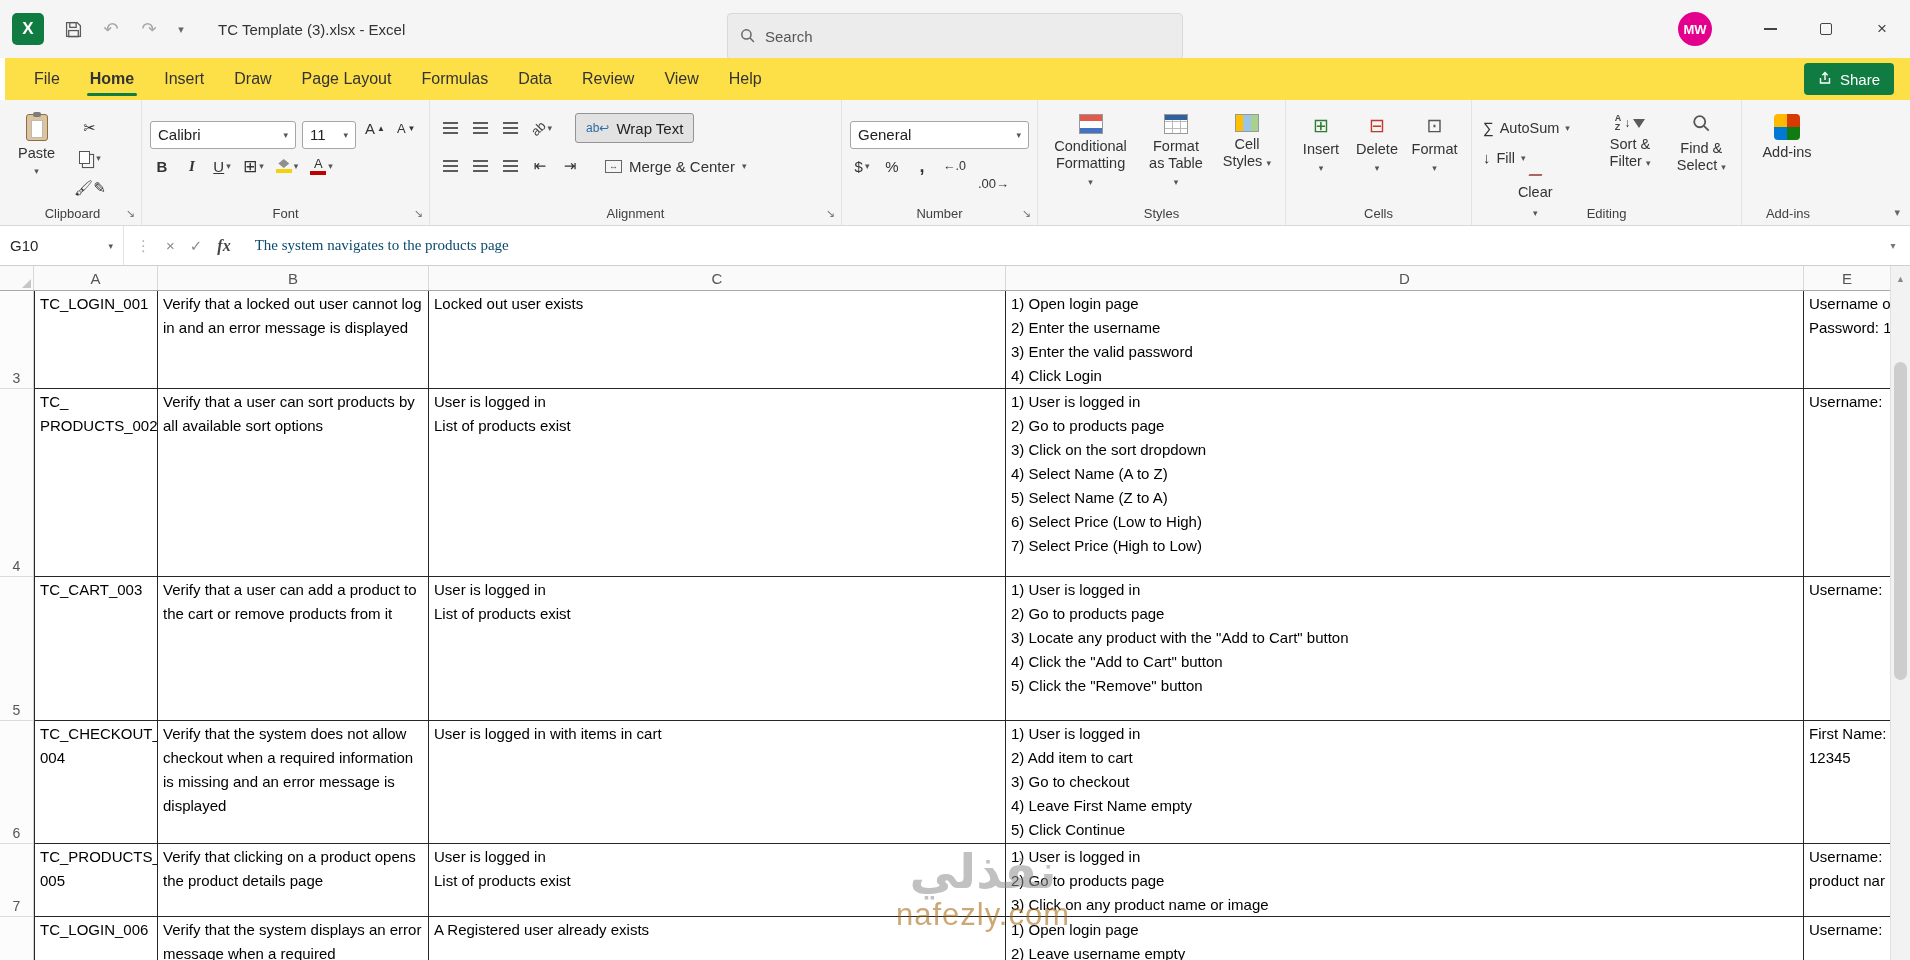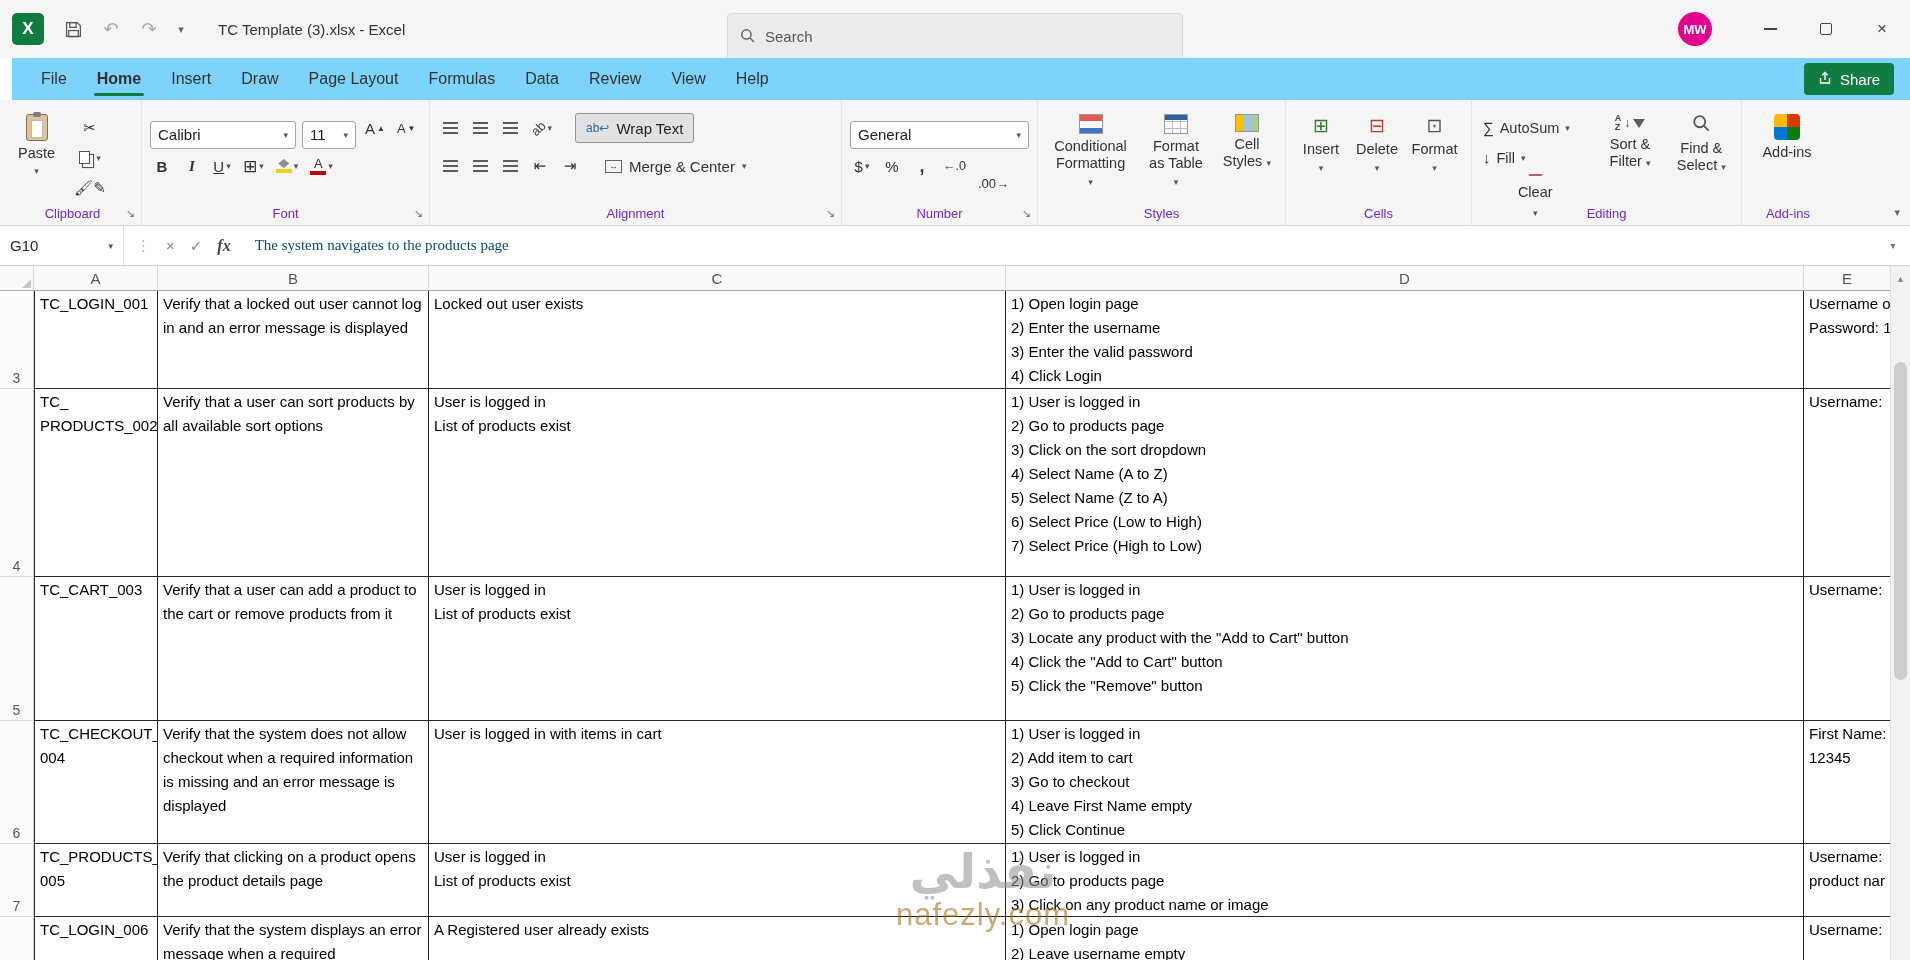--- a/index.html
+++ b/index.html
@@ -16,31 +16,31 @@
   .qbtn.small { width:22px; font-size:11px; color:#666; }
   .tb-title { margin-left:26px; font-size:15px; color:#333; white-space:nowrap; }
   .searchbox { position:absolute; left:50%; top:13px; transform:translateX(-50%); width:456px; height:47px; background:#ececec; border:1px solid #d9d9d9; border-radius:4px; display:flex; align-items:center; padding:0 12px; gap:10px; color:#555; font-size:15px; }
   .tb-right { margin-left:auto; display:flex; align-items:center; height:100%; }
   .avatar { width:34px; height:34px; border-radius:50%; background:#e3008c; color:#fff; font-size:13px; font-weight:bold; display:flex; align-items:center; justify-content:center; margin-right:30px; }
   .winbtn { width:56px; height:100%; display:flex; align-items:center; justify-content:center; color:#444; font-size:17px; }
   .min-glyph { width:13px; height:2px; background:#444; }
   .max-glyph { width:12px; height:12px; border:1.5px solid #444; border-radius:2px; }
 
   
-  .tabsrow { position:absolute; top:58px; left:12px; right:0; height:42px; background:#7dd3fc; display:flex; align-items:flex-end; }
+  .tabsrow { position:absolute; top:58px; left:5px; right:0; height:42px; background:#fde047; display:flex; align-items:flex-end; }
   .tabs { display:flex; margin-left:14px; }
   .tab { padding:0 15px; height:42px; line-height:42px; font-size:16px; color:#333; position:relative; cursor:default; }
   .tab.active { font-weight:700; }
   .tab.active::after { content:""; position:absolute; left:12px; right:12px; bottom:4px; height:3px; background:#107c41; border-radius:2px; }
   .sharebtn { position:absolute; right:16px; top:5px; height:32px; background:#107c41; color:#fff; border:none; border-radius:4px; padding:0 14px; font-size:15px; display:flex; align-items:center; gap:8px; }
 
   
   .ribbon { position:absolute; top:100px; left:0; right:0; height:126px; background:#f5f5f5; border-bottom:1px solid #d9d9d9; display:flex; padding-left:4px; }
   .rgroup { position:relative; flex:none; height:100%; border-right:1px solid #e3e3e3; padding:12px 8px 22px; }
-  .glabel { position:absolute; bottom:4px; left:0; right:0; text-align:center; font-size:13px; color:#6d28d9; }
+  .glabel { position:absolute; bottom:4px; left:0; right:0; text-align:center; font-size:13px; color:#404040; }
   .launcher { position:absolute; right:6px; bottom:5px; font-size:11px; color:#777; }
   .collapse-chevron { position:absolute; right:10px; bottom:6px; color:#666; font-size:11px; }
   .rrow { display:flex; align-items:center; gap:6px; height:32px; }
   .rrow + .rrow { margin-top:6px; }
   .sbtn { min-width:24px; height:27px; display:inline-flex; align-items:center; justify-content:center; gap:2px; color:#333; font-size:15px; border-radius:3px; padding:0 3px; }
   .chev { font-size:9px; color:#555; }
   .combo { height:28px; background:#fff; border:1px solid #a6a6a6; border-radius:3px; display:flex; align-items:center; padding:0 7px; font-size:15px; color:#222; gap:6px;margin-top:13px; }
   .combo .cv { flex:1; white-space:nowrap; overflow:hidden; }
   .vbtn { display:flex; flex-direction:column; align-items:center; gap:4px; padding:2px 6px; border-radius:4px; color:#333; }
   .vbtn .lbl { font-size:14.5px; line-height:17px; text-align:center; }

